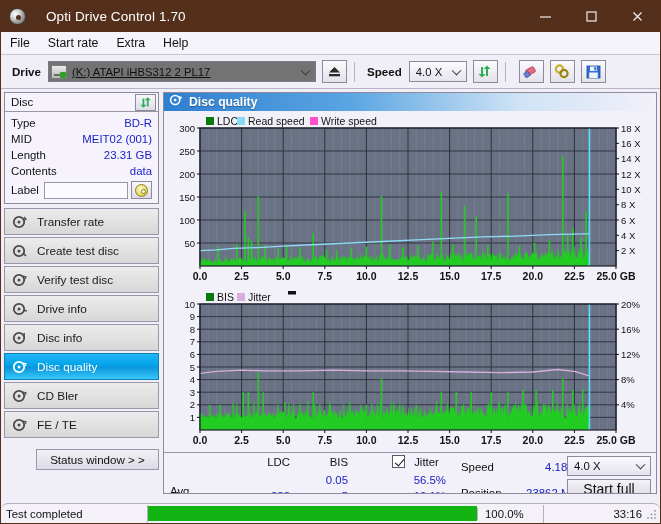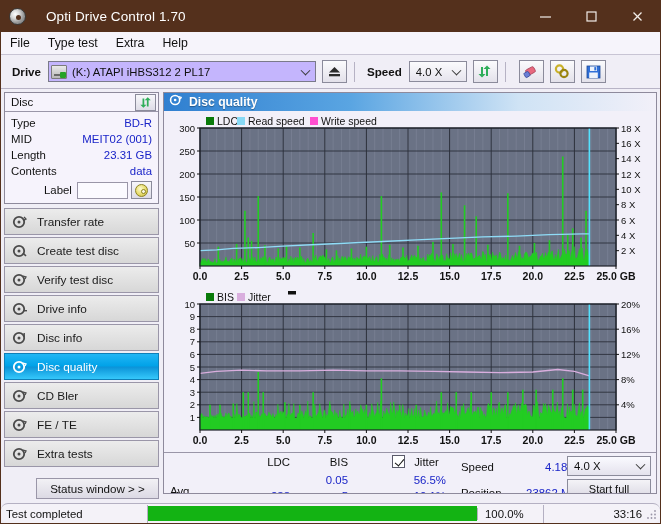--- a/index.html
+++ b/index.html
@@ -79,26 +79,27 @@
     background: #f0eef6;
     display: flex;
     align-items: center;
     padding: 0 6px;
     border-bottom: 1px solid #b8b4c6;
   }
   .tb-label { font-size: 11.6px; font-weight: bold; color: #111; margin: 0 7px 0 5px; text-align: right; }
   .drive-combo {
     flex: 0 0 auto;
     width: 268px; height: 21px;
-    background: #c4b5fd;
+    background: #737373;
     border: 1px solid #7a7a8a;
     display: flex; align-items: center;
     font-size: 11.3px; color: #111;
     padding-left: 2px;
     position: relative;
+    text-decoration: underline;
   }
   .drive-ico {
     width: 16px; height: 14px;
     margin-right: 5px;
     background: linear-gradient(#e9e9e9,#b8b8b8);
     border: 1px solid #7b7b7b;
     border-radius: 1px;
     position: relative; flex: 0 0 auto;
   }
   .drive-ico::before {
@@ -171,21 +172,21 @@
   .disc-row {
     display: flex; justify-content: space-between;
     font-size: 11.4px; line-height: 16px;
     color: #111;
   }
   .disc-val { color: #1a24c8; }
   .label-row {
     display: flex; align-items: center;
     margin-top: 2px;
   }
-  .label-row .lbl { font-size: 11.4px; color: #111; margin-right: 5px; margin-left: 33px; }
+  .label-row .lbl { font-size: 11.4px; color: #111; margin-right: 5px; }
   .label-input {
     flex: 1 1 auto; height: 17px;
     background: #fbfaff;
     border: 1px solid #9a96a8;
     font-size: 11px;
     padding: 0 3px;
     min-width: 0;
   }
   .disc-btn {
     width: 21px; height: 18px;
@@ -295,21 +296,21 @@
     border: 1px solid #8b8b9b;
     display: flex; align-items: center;
     padding-left: 6px; font-size: 11.4px;
   }
   .action-btn {
     position: absolute; right: 5px;
     width: 84px; height: 19px;
     background: linear-gradient(#f4f3f7,#dcdae4);
     border: 1px solid #8b8b9b;
     display: flex; align-items: center; justify-content: center;
-    font-size: 11px; color: #111;
+    font-size: 14px; color: #111;
   }
 
   
   .statusbar {
     position: absolute; left: 0; bottom: 0;
     width: 100%; height: 20px;
     background: #f4f2f8;
     border-top: 1px solid #b4b0c2;
     display: flex; align-items: center;
     font-size: 11.4px; color: #111; border-radius: 7px;
@@ -354,21 +355,21 @@
         <svg width="13" height="13" viewBox="0 0 13 13">
             <line x1="2.5" y1="2.5" x2="10.5" y2="10.5" stroke="#f2ece8" stroke-width="1.3"></line>
             <line x1="10.5" y1="2.5" x2="2.5" y2="10.5" stroke="#f2ece8" stroke-width="1.3"></line>
           </svg>
       </div>
     </div>
   </div>
 
   <div class="menubar">
     <div class="menu-item">File</div>
-    <div class="menu-item">Type test</div>
+    <div class="menu-item">Start rate</div>
     <div class="menu-item">Extra</div>
     <div class="menu-item">Help</div>
   </div>
 
   <div class="toolbar">
     <div class="tb-label">Drive</div>
     <div class="drive-combo">
       <div class="drive-ico"></div>
       <span>(K:)  ATAPI iHBS312   2 PL17</span>
       <span class="combo-arrow"></span>
@@ -528,30 +529,20 @@
         </div>
         <div class="nav-item">
           <span class="nav-ico">
             <svg width="16" height="16" viewBox="0 0 16 16">
                 <circle cx="7" cy="8" r="5.2" fill="none" stroke="#4a4a4a" stroke-width="1.8"></circle>
                 <circle cx="7" cy="8" r="1.5" fill="#4a4a4a"></circle>
                 <path d="M11 4 l3 1 -1 2" stroke="#4a4a4a" stroke-width="1.3" fill="none"></path>
               </svg>
           </span>
           <span class="nav-label">FE / TE</span>
-        </div>
-        <div class="nav-item">
-          <span class="nav-ico">
-            <svg width="16" height="16" viewBox="0 0 16 16">
-                <circle cx="7" cy="8" r="5.2" fill="none" stroke="#4a4a4a" stroke-width="1.8"></circle>
-                <circle cx="7" cy="8" r="1.5" fill="#4a4a4a"></circle>
-                <path d="M11 4 l3 1 -1 2" stroke="#4a4a4a" stroke-width="1.3" fill="none"></path>
-              </svg>
-          </span>
-          <span class="nav-label">Extra tests</span>
         </div>
       </div>
 
       <div class="status-window-btn">Status window &gt; &gt;</div>
     </div>
 
     <div class="content">
       <div class="content-header">
         <span>
           <svg width="14" height="14" viewBox="0 0 16 16">

